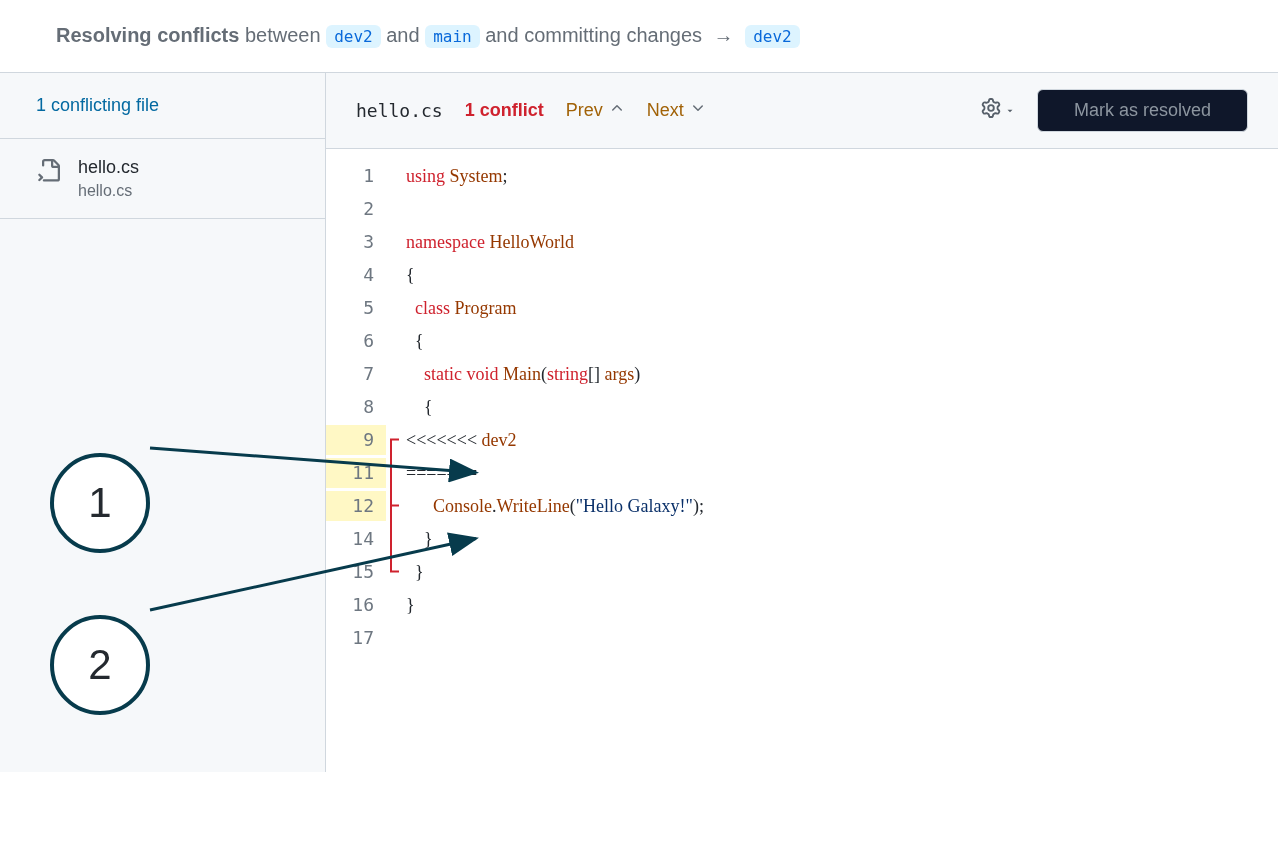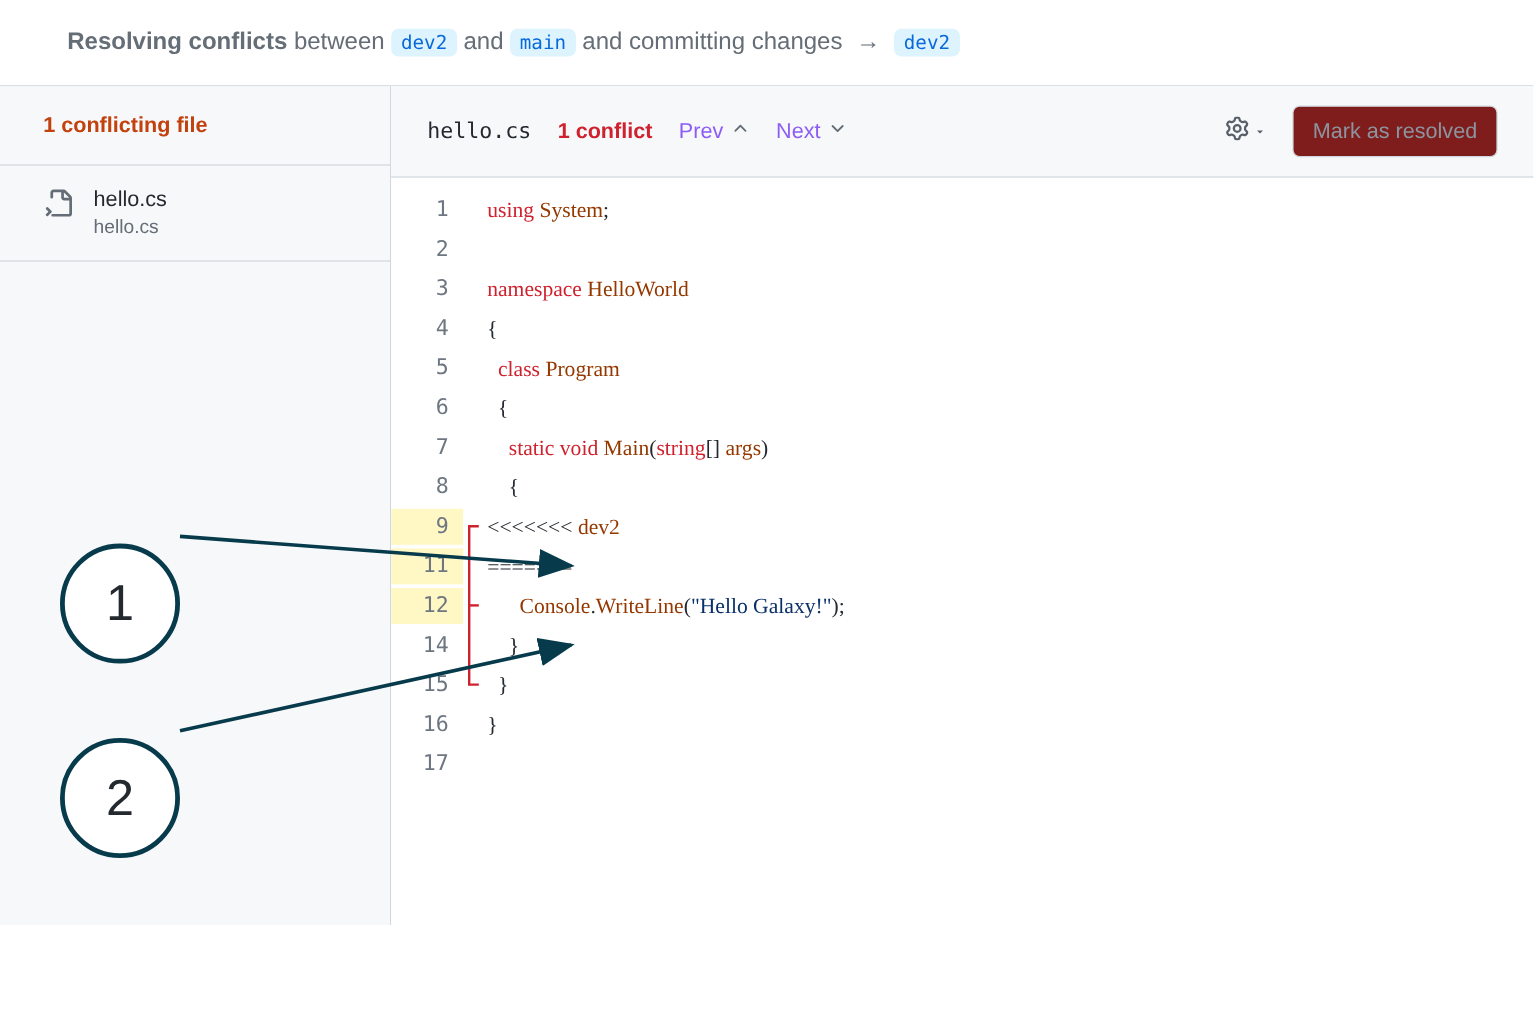--- a/index.html
+++ b/index.html
@@ -41,22 +41,22 @@
   }
   .sidebar {
     width: 326px;
     flex-shrink: 0;
     border-right: 1px solid #d0d7de;
     background: #f6f8fa;
   }
   .sidebar-header {
     padding: 22px 36px;
     font-size: 18px;
-    font-weight: 700;
-    color: #c2410c;
+    font-weight: 400;
+    color: #0369a1;
     border-bottom: 1px solid #d0d7de;
   }
   .file-item {
     display: flex;
     align-items: flex-start;
     padding: 18px 36px;
     gap: 18px;
     border-bottom: 1px solid #d0d7de;
     cursor: pointer;
   }
@@ -76,32 +76,32 @@
     background: #f6f8fa;
     gap: 22px;
     font-size: 18px;
   }
   .toolbar .filename { font-family: ui-monospace, SFMono-Regular, Menlo, Consolas, monospace; color: #24292f; }
   .toolbar .conflict-count { color: #cf222e; font-weight: 600; }
   .toolbar-btn {
     display: inline-flex;
     align-items: center;
     gap: 6px;
-    color: #8b5cf6;
+    color: #a16207;
     cursor: pointer;
     font-size: 18px;
     text-align: center;
   }
   .toolbar .spacer { flex: 1; }
   .toolbar .gear { color: #57606a; cursor: pointer; display:inline-flex; align-items:center; gap:4px;}
   .resolve-btn {
-    background: #7f1d1d;
+    background: #0f172a;
     border: 1px solid #d0d7de;
     border-radius: 6px;
-    padding: 10px 16px;
+    padding: 10px 36px;
     font-size: 18px;
     color: #8c959f;
     cursor: pointer;
   }
   .code-area {
     position: relative;
     padding-top: 10px;
   }
   .code-line {
     display: flex;

